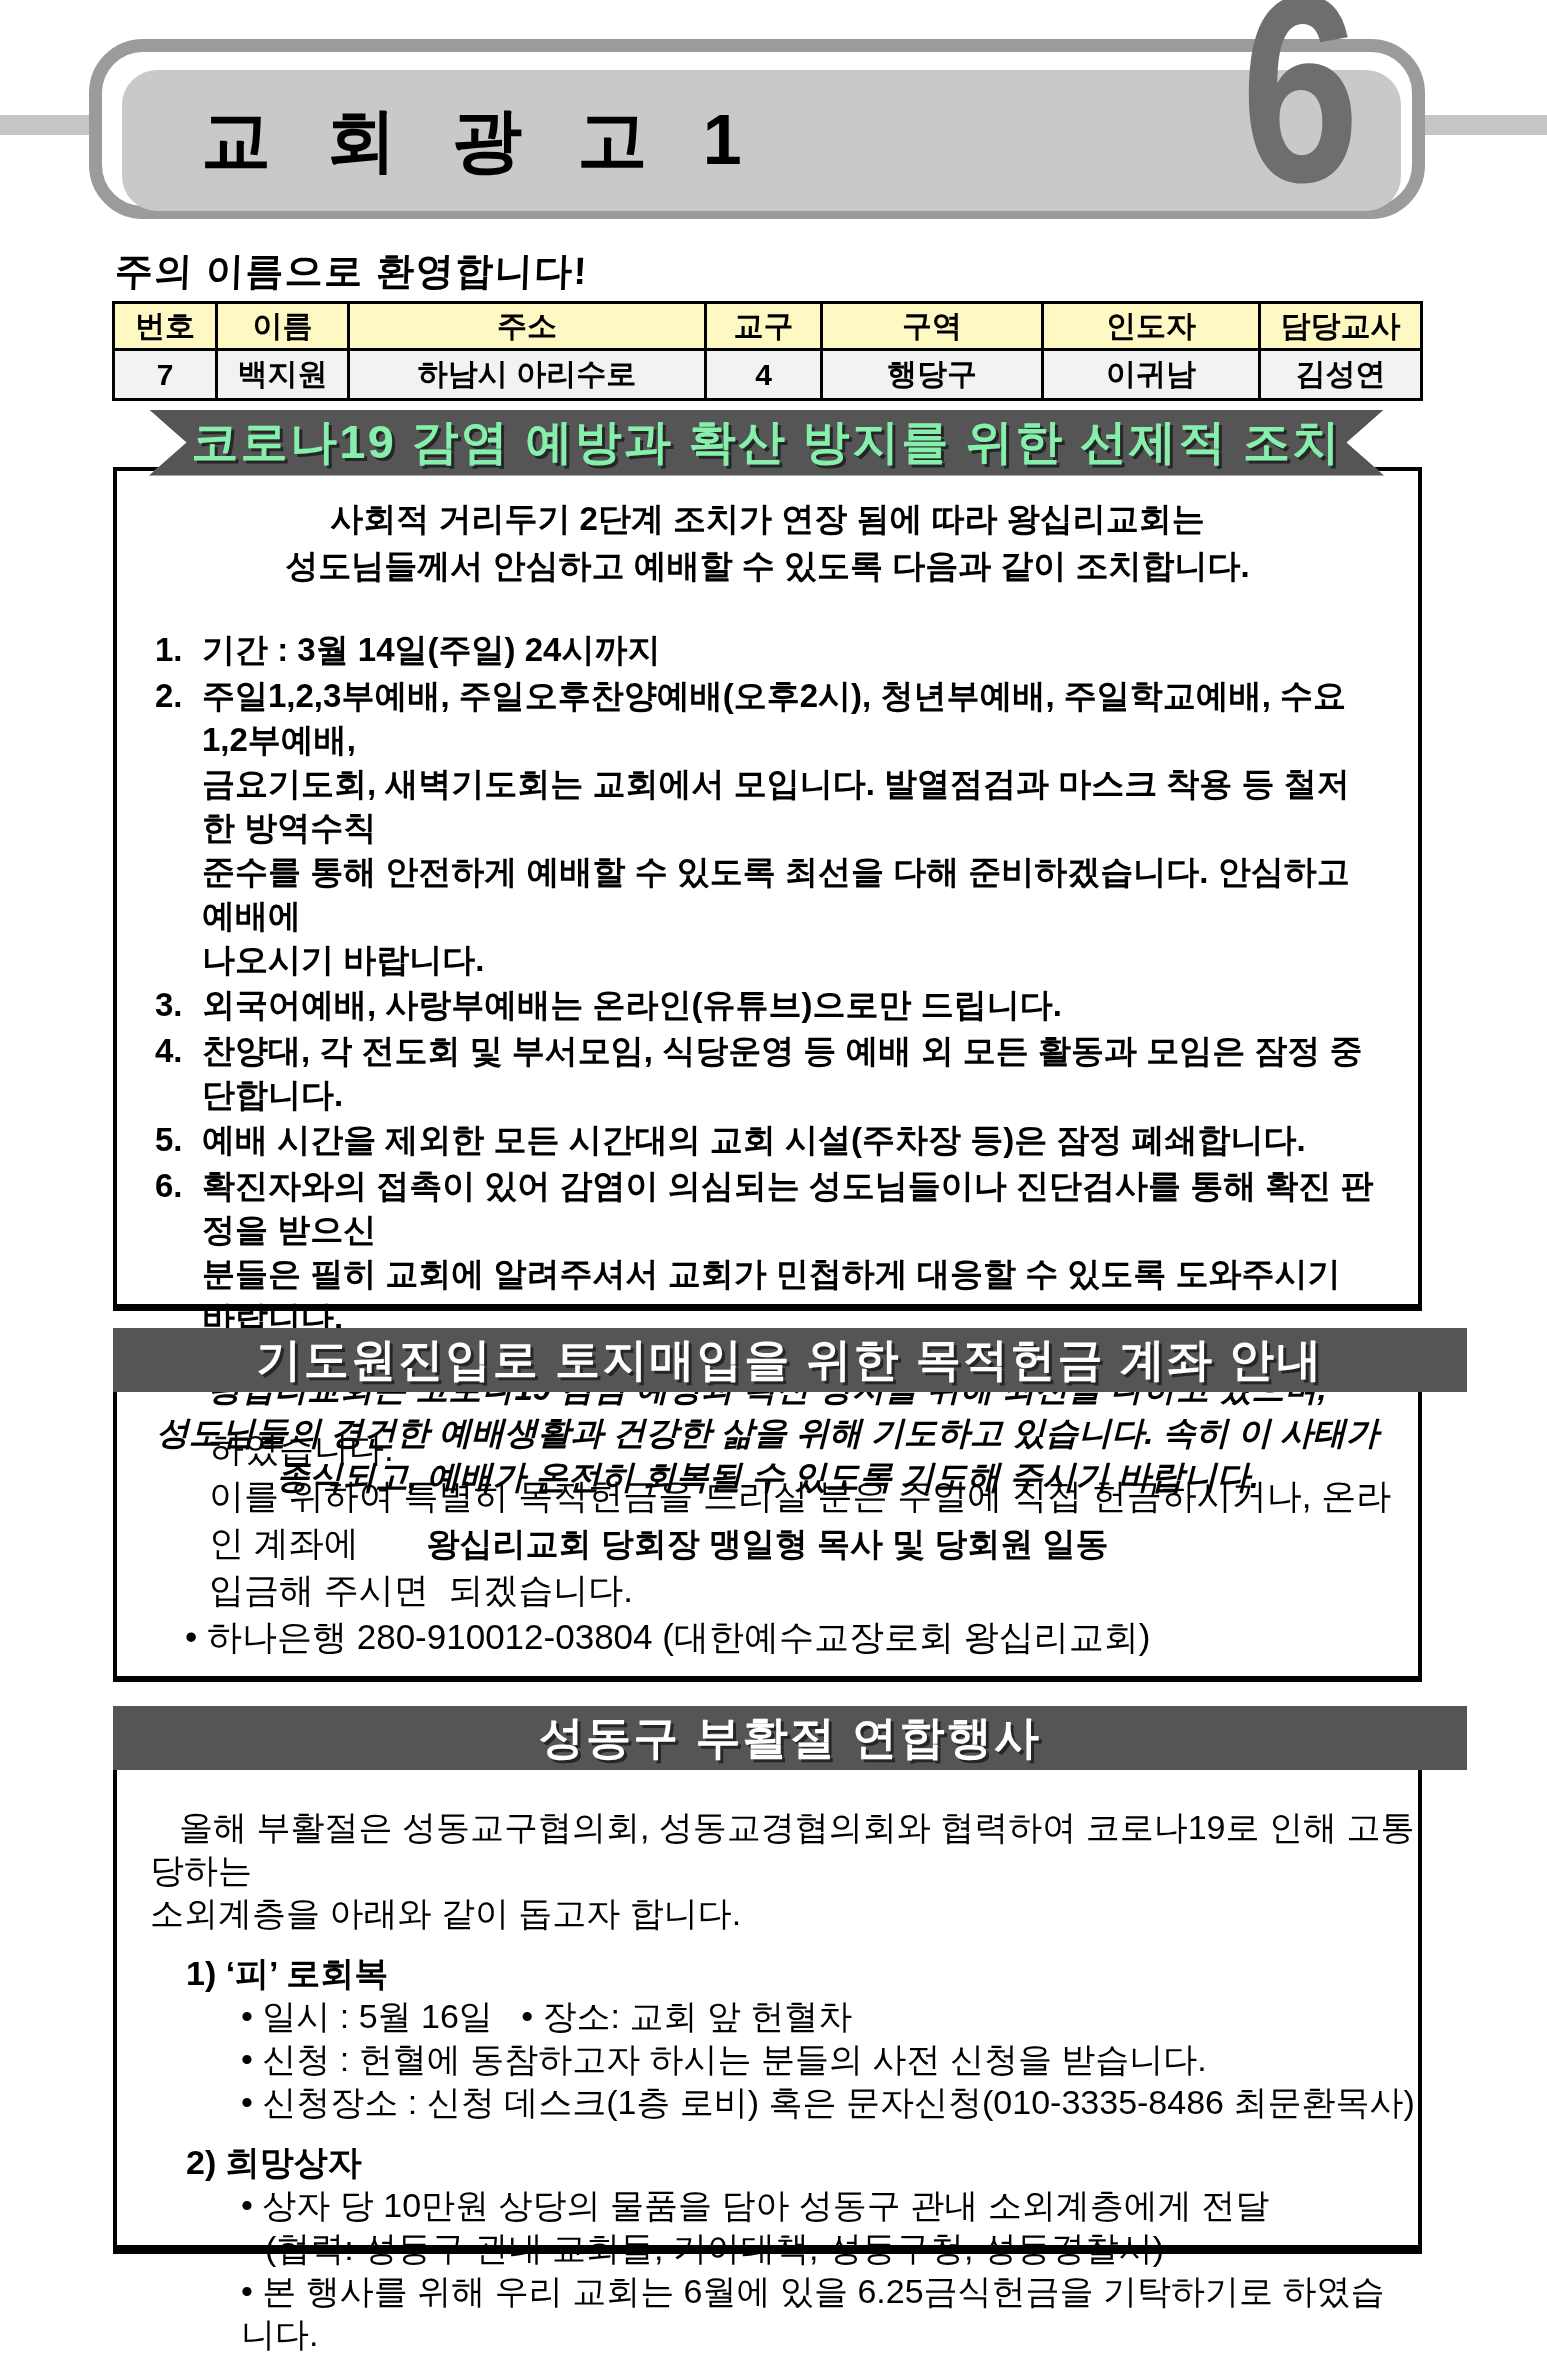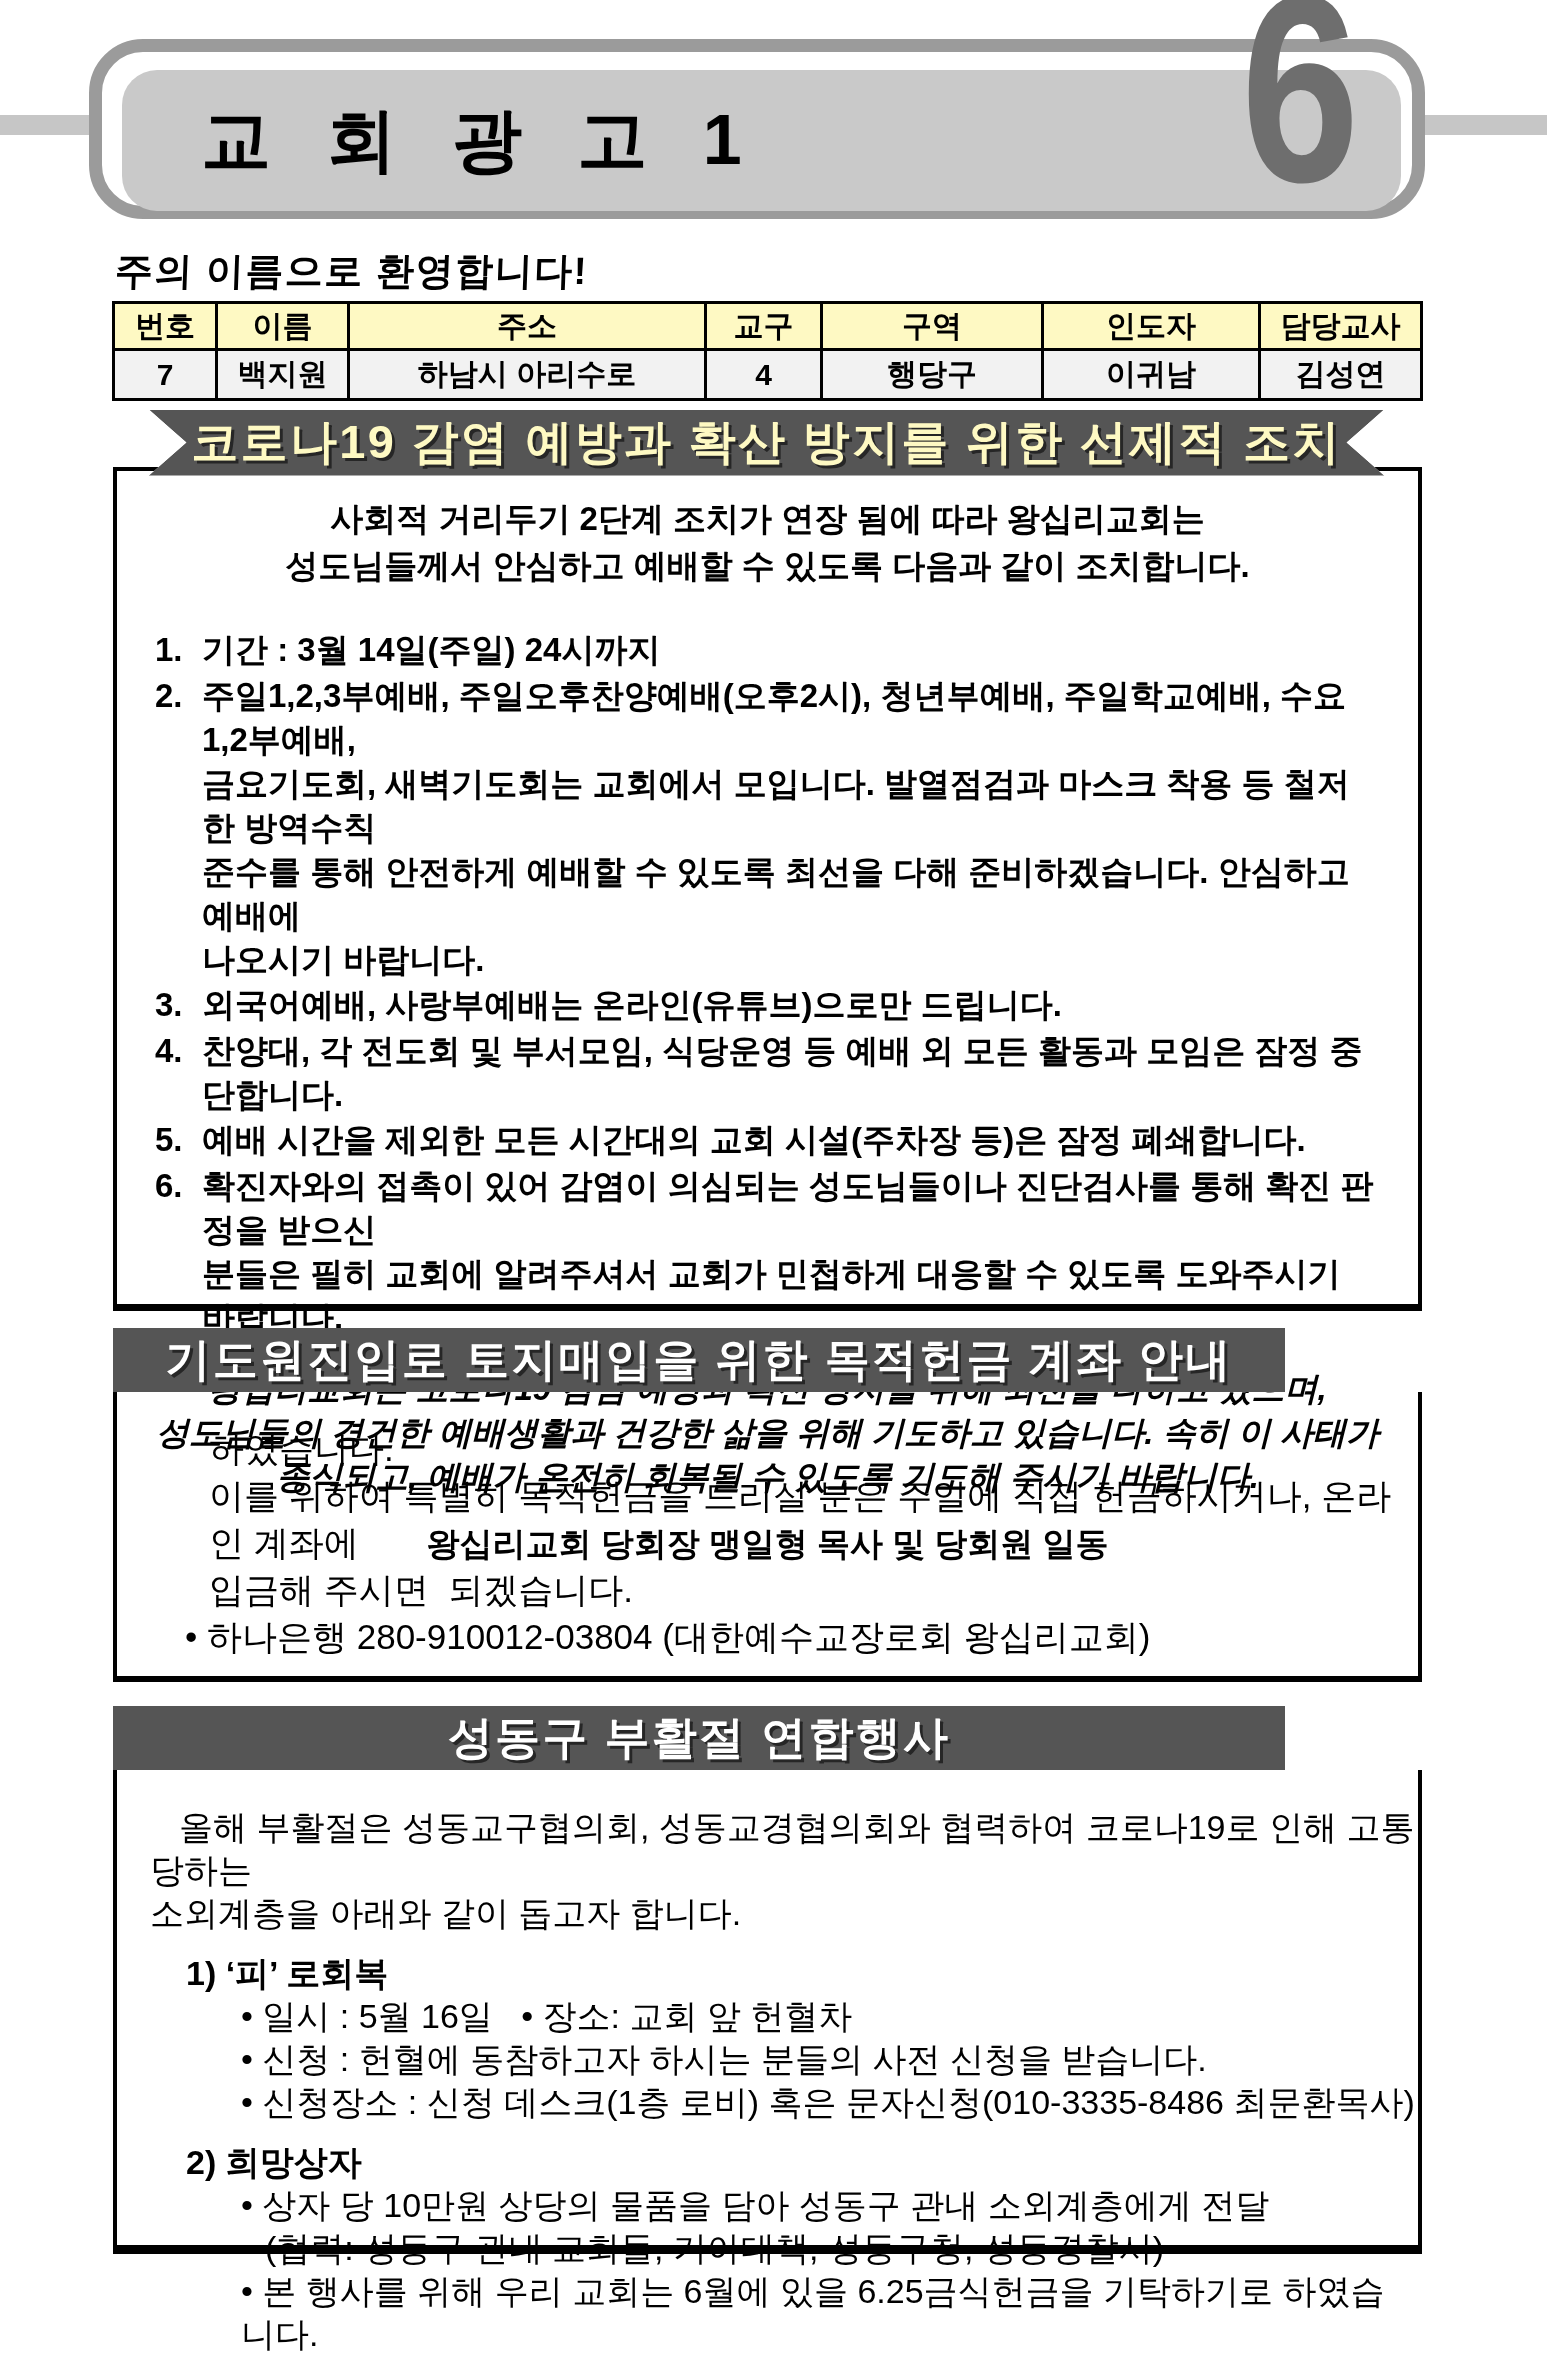--- a/index.html
+++ b/index.html
@@ -43,39 +43,39 @@
   .newcomer-table tr.hd td{background:#fef9c3; height:44px;}
   .newcomer-table tr.bd td{background:#f2f2f2; height:47px;}
   
   .ribbon-wrap{
     position:absolute; left:144px; top:405px; width:1245px; height:75px; z-index:4;
     background:#ffffff;
     clip-path:polygon(0 0,100% 0,calc(100% - 42px) 50%,100% 100%,0 100%,42px 50%);
   }
   .ribbon{
     position:absolute; left:4.5px; top:4.5px; right:4.5px; bottom:4.5px;
-    background:#555555; color:#fef9c3;
+    background:#555555; color:#86efac;
     clip-path:polygon(0 0,100% 0,calc(100% - 38px) 50%,100% 100%,0 100%,38px 50%);
     display:flex; align-items:center; justify-content:center;
     font-size:47px; font-weight:bold; letter-spacing:2.3px; white-space:nowrap;
     text-shadow:3px 3px 0 #262626;
   }
   
   .content-box{position:absolute; left:113px; width:1309px; box-sizing:border-box; border:4.5px solid #000;}
   .covid-box{top:467px; height:844px; border-bottom-width:7.6px;}
   .covid-intro{margin-top:24px; text-align:center; font-size:33px; font-weight:bold; line-height:47px;}
   .covid-list{margin:39px 36px 0 38px; font-size:33px; font-weight:bold;}
   .covid-item{display:flex; margin-bottom:1.5px; line-height:44px;}
   .covid-item .num{width:47px; flex:none;}
   .covid-item .txt{flex:1;}
   .covid-closing{margin-top:27px; text-align:center; font-size:33px; font-weight:bold; line-height:44px;font-style:italic;}
   .covid-signature{margin-top:23px; text-align:center; font-size:33px; font-weight:bold;}
   
   .title-bar{
-    position:absolute; left:113px; width:1172px; height:64px; background:#555555;
+    position:absolute; left:113px; width:1354px; height:64px; background:#555555;
     color:#fff; display:flex; align-items:center; justify-content:center;
     font-size:45px; font-weight:bold; letter-spacing:2.3px; white-space:nowrap;
     text-shadow:3px 3px 0 #262626; box-sizing:border-box;text-align:right;
   }
   .offering-bar{top:1328px;}
   .easter-bar{top:1706px;}
   .offering-box{top:1392px; height:290px; border-top:none; border-bottom-width:6.8px;}
   .offering-body{padding-top:33px; font-size:35px; font-weight:normal; line-height:47px;}
   .offering-body .ln{white-space:pre-wrap;}
   .ln.bullet{margin-left:68px;}

